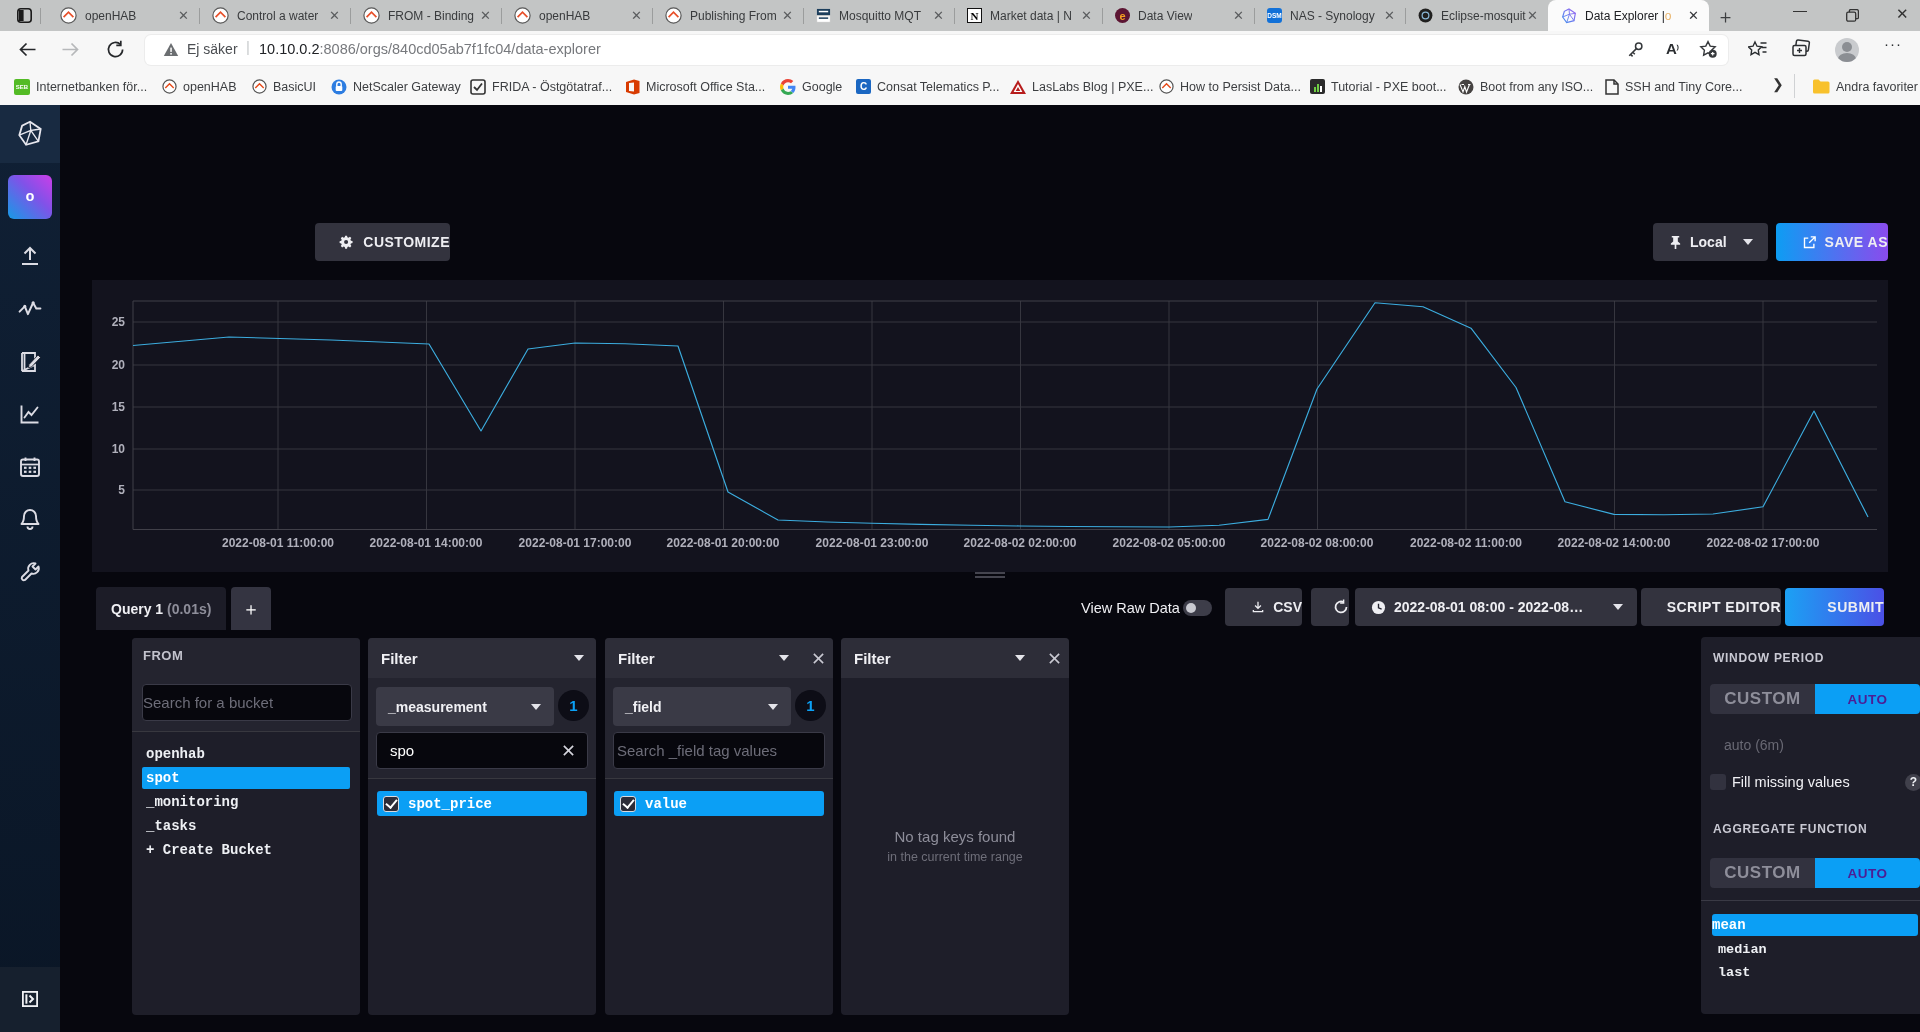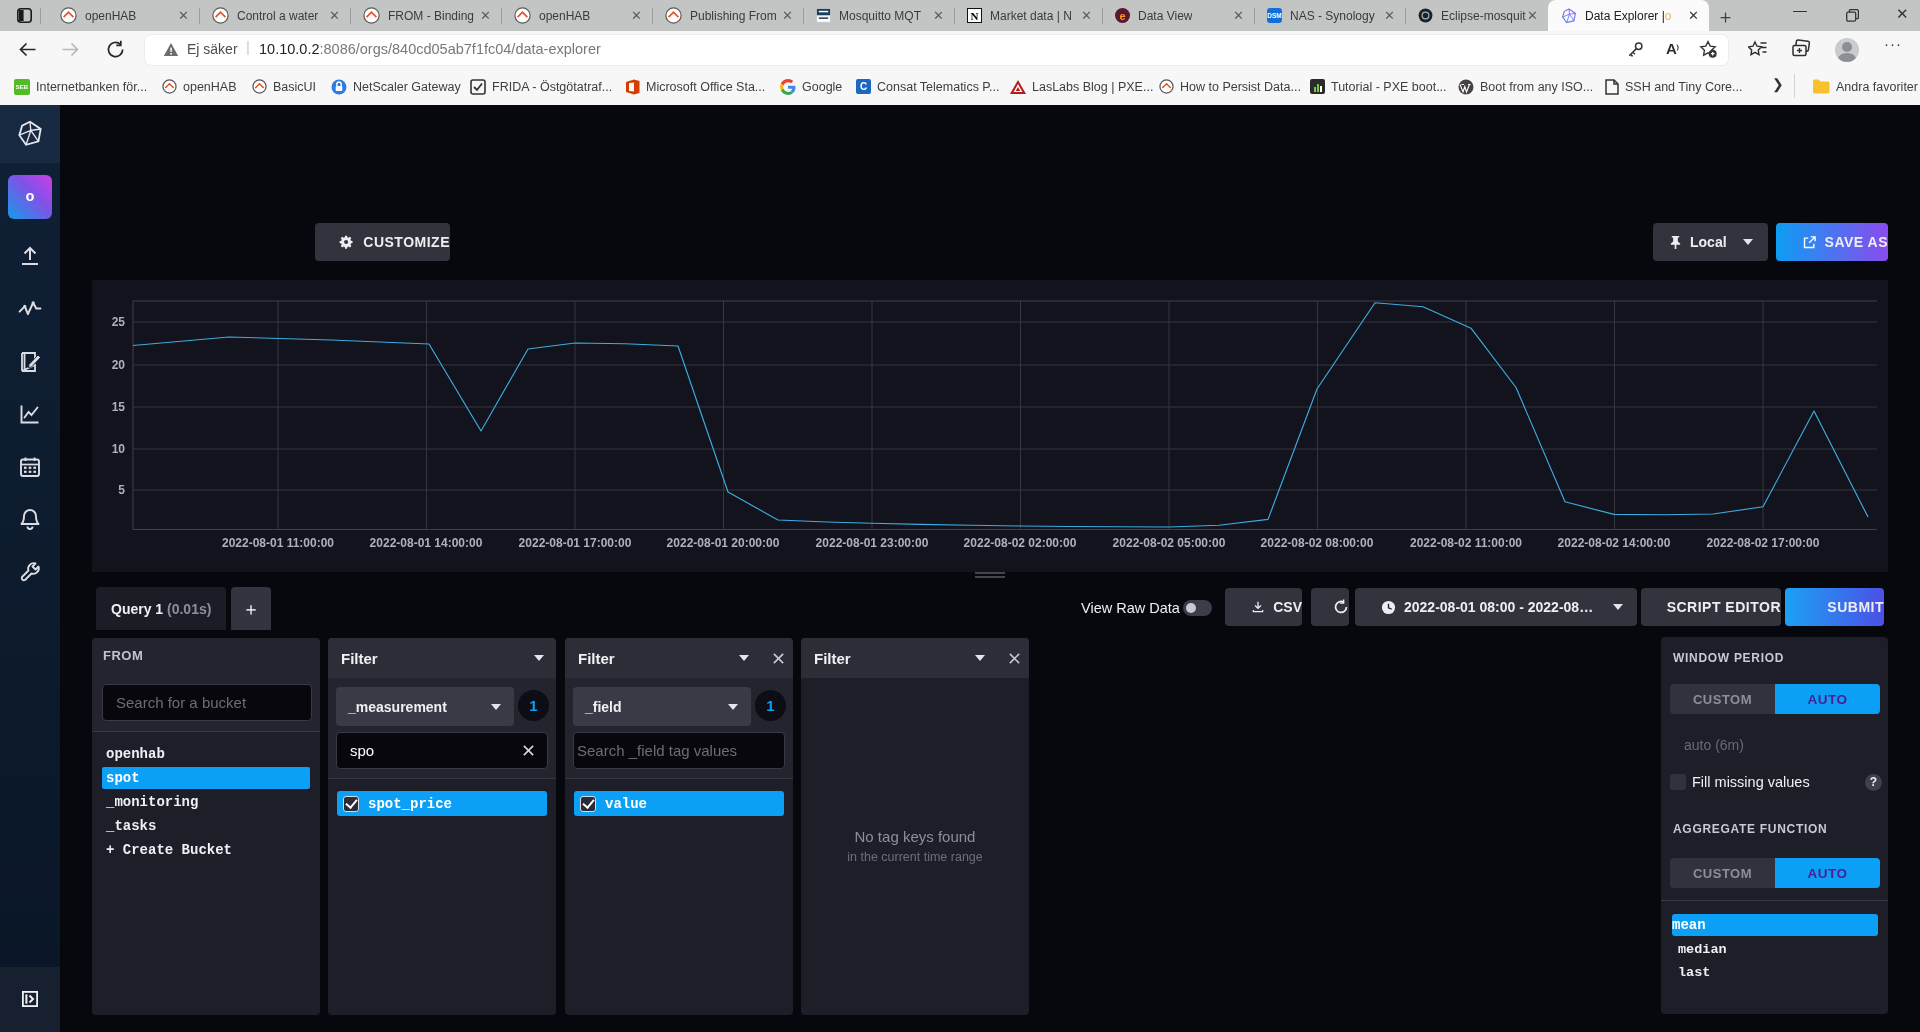--- a/index.html
+++ b/index.html
@@ -25,34 +25,34 @@
   #sidenav .botblk { position:absolute; top:862px; left:0; width:60px; height:65px; background:#16202e; }
   .navicon { position:absolute; left:50%; transform:translateX(-50%); }
   h1.title { position:absolute; left:93px; top:24px; font-size:33px; line-height:1.15; font-weight:bold; color:#f3f3f6; letter-spacing:0.5px; }
   .btn { position:absolute; height:38px; background:#33333e; border-radius:4px; color:#eeeef2; font-size:14px; font-weight:bold; display:flex; align-items:center; justify-content:flex-end; gap:8px; }
   .caret { width:0; height:0; border-left:5px solid transparent; border-right:5px solid transparent; border-top:6px solid #e4e4ea; }
   
   #chartcard { position:absolute; left:92px; top:175px; width:1796px; height:292px; background:#13131e; }
   
   .qtab { position:absolute; background:#1c1c27; border-radius:4px 4px 0 0; color:#f0f0f4; font-weight:bold; font-size:14px; display:flex; align-items:center; }
   
-  .card { position:absolute; top:533px; width:228px; height:377px; background:#1e1e29; border-radius:4px; }
+  .card { position:absolute; top:533px; width:228px; height:377px; background:#1e1e29; border-radius:4px;margin-left:40px; }
   .cardhead { position:absolute; top:0; left:0; right:0; height:40px; background:#2d2d38; border-radius:4px 4px 0 0; display:flex; align-items:center; }
   .cardmenu { position:absolute; left:0; right:0; background:#24242f; }
   .carddiv { position:absolute; left:0; right:0; height:1px; background:#38383f; }
   .cardhead .fl { color:#f0f0f4; font-weight:bold; font-size:15px; margin-left:13px; }
   .ddbtn { position:absolute; height:39px; background:#3a3a46; border-radius:4px; display:flex; align-items:center; color:#f0f0f4; font-size:14px; font-weight:bold; }
   .sinput { position:absolute; height:37px; background:#07070d; border:1px solid #3a3a47; border-radius:4px; display:flex; align-items:center; color:#6d6d79; font-size:15px; }
   .selrow { position:absolute; height:25px; background:#0b9ff5; border-radius:3px; display:flex; align-items:center; color:#fff; font-family:"Liberation Mono",monospace; font-size:14px; font-weight:bold; }
   .chk { width:16px; height:16px; background:#2c2c38; border:1.5px solid #d9dae0; border-radius:3px; margin:0 9px 0 6px; position:relative; }
   .chk:after { content:""; position:absolute; left:4px; top:0px; width:5px; height:9px; border:solid #ffffff; border-width:0 2.2px 2.2px 0; transform:rotate(40deg); }
   .mono { font-family:"Liberation Mono",monospace; }
   .badge { position:absolute; width:31px; height:31px; border-radius:50%; background:#0d0d16; color:#0ba0f5; font-size:15px; font-weight:bold; display:flex; align-items:center; justify-content:center; }
   .seg { position:absolute; width:210px; height:30px; border-radius:4px; overflow:hidden; display:flex; }
-  .seg .c { width:105px; background:#32323f; color:#8e8e9a; font-weight:bold; font-size:13px; display:flex; align-items:center; justify-content:center; letter-spacing:0.5px; }
+  .seg .c { width:105px; background:#32323f; color:#8e8e9a; font-weight:bold; font-size:17px; display:flex; align-items:center; justify-content:center; letter-spacing:0.5px; }
   .seg .a { width:105px; background:#0b9ff5; color:#4c1d95; font-weight:bold; font-size:13.5px; display:flex; align-items:center; justify-content:center; letter-spacing:0.5px; }
 </style>
 </head>
 <body>
 <div id="root">
 
   <div id="tabbar">
 
     <svg class="abs" style="left:17px;top:8px" width="15" height="15" viewBox="0 0 15 15">
         <rect x="0.8" y="0.8" width="13.4" height="13.4" rx="3" fill="none" stroke="#1b1b1b" stroke-width="1.6"></rect>
@@ -470,39 +470,39 @@
           <path d="M4 17 L4 20 L20 20 L20 17" fill="none" stroke="#eeeef2" stroke-width="2.2"></path>
         </svg>
       CSV
     </div>
     <div class="btn" style="left:1311px;top:483px;width:38px">
       <svg width="16" height="16" viewBox="0 0 24 24">
           <path d="M20.2 12 A8.2 8.2 0 1 1 15.6 4.6" fill="none" stroke="#eeeef2" stroke-width="2.6"></path>
           <path d="M15.9 0.8 L15.9 6 L10.7 6" fill="none" stroke="#eeeef2" stroke-width="2.2"></path>
         </svg>
     </div>
-    <div class="btn" style="left:1355px;top:483px;width:282px;justify-content:flex-start;padding-left:26px">
+    <div class="btn" style="left:1355px;top:483px;width:282px;justify-content:flex-start;padding-left:16px">
       <svg width="15" height="15" viewBox="0 0 24 24">
           <circle cx="12" cy="12" r="10.5" fill="#eeeef2"></circle>
           <path d="M12 6 L12 12.5 L17 14.5" fill="none" stroke="#23232f" stroke-width="2.2"></path>
         </svg>
       <span>2022-08-01 08:00 - 2022-08…</span>
       <span class="caret" style="position:absolute;right:14px"></span>
     </div>
     <div class="btn" style="left:1641px;top:483px;width:140px">
         <span style="letter-spacing:0.5px">SCRIPT EDITOR</span>
       </div>
     <div class="btn" style="left:1785px;top:483px;width:99px;background:linear-gradient(90deg,#1ba1f4,#4b50e6)">
         <span style="letter-spacing:0.5px">SUBMIT</span>
       </div>
 
     <div class="card" style="left:92px">
       <div class="cardmenu" style="top:0;height:93px;border-radius:4px 4px 0 0"></div>
       <div class="abs" style="left:11px;top:10px;font-size:13px;font-weight:bold;color:#c3c3cd;letter-spacing:0.5px">FROM</div>
-      <div class="sinput" style="left:10px;top:46px;width:210px;padding-left:13px">Search for a bucket</div>
+      <div class="sinput" style="left:10px;top:46px;width:210px;">Search for a bucket</div>
       <div class="carddiv" style="top:93px"></div>
       <div class="abs mono" style="left:14px;top:108px;font-size:14px;color:#eef0f4;font-weight:bold">openhab</div>
       <div class="selrow" style="left:10px;top:129px;width:208px;height:22px;border-radius:2px;padding-left:4px;font-weight:bold">spot</div>
       <div class="abs mono" style="left:14px;top:156px;font-size:14px;color:#eef0f4;font-weight:bold">_monitoring</div>
       <div class="abs mono" style="left:14px;top:180px;font-size:14px;color:#eef0f4;font-weight:bold">_tasks</div>
       <div class="abs mono" style="left:14px;top:204px;font-size:14px;color:#eef0f4;font-weight:bold">+ Create Bucket</div>
     </div>
 
     <div class="card" style="left:328px">
       <div class="cardmenu" style="top:40px;height:100px"></div>

